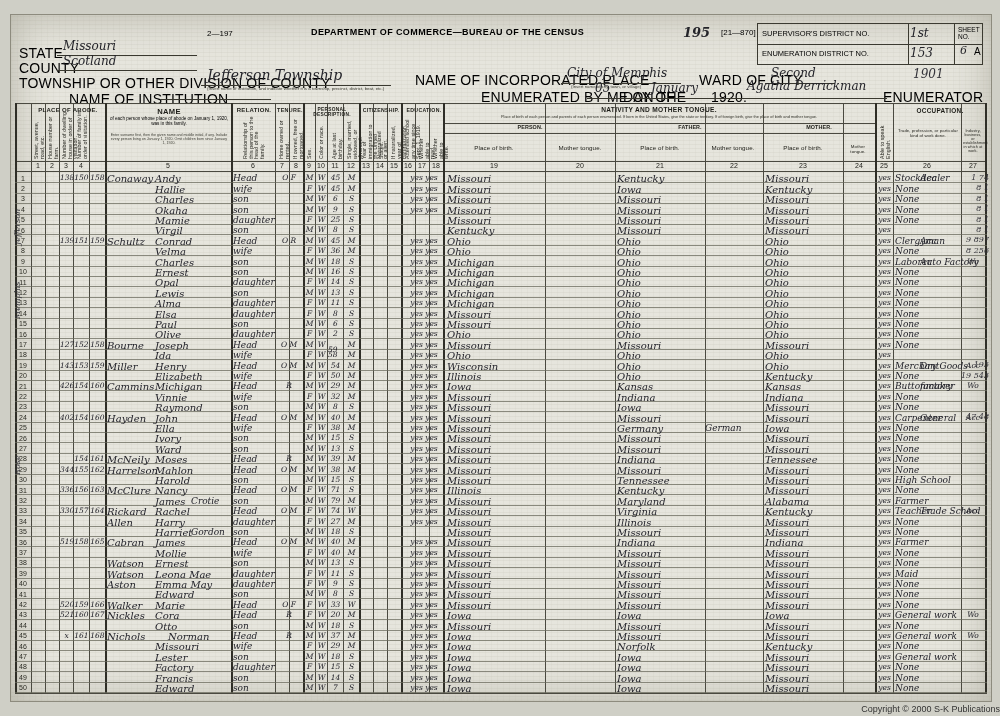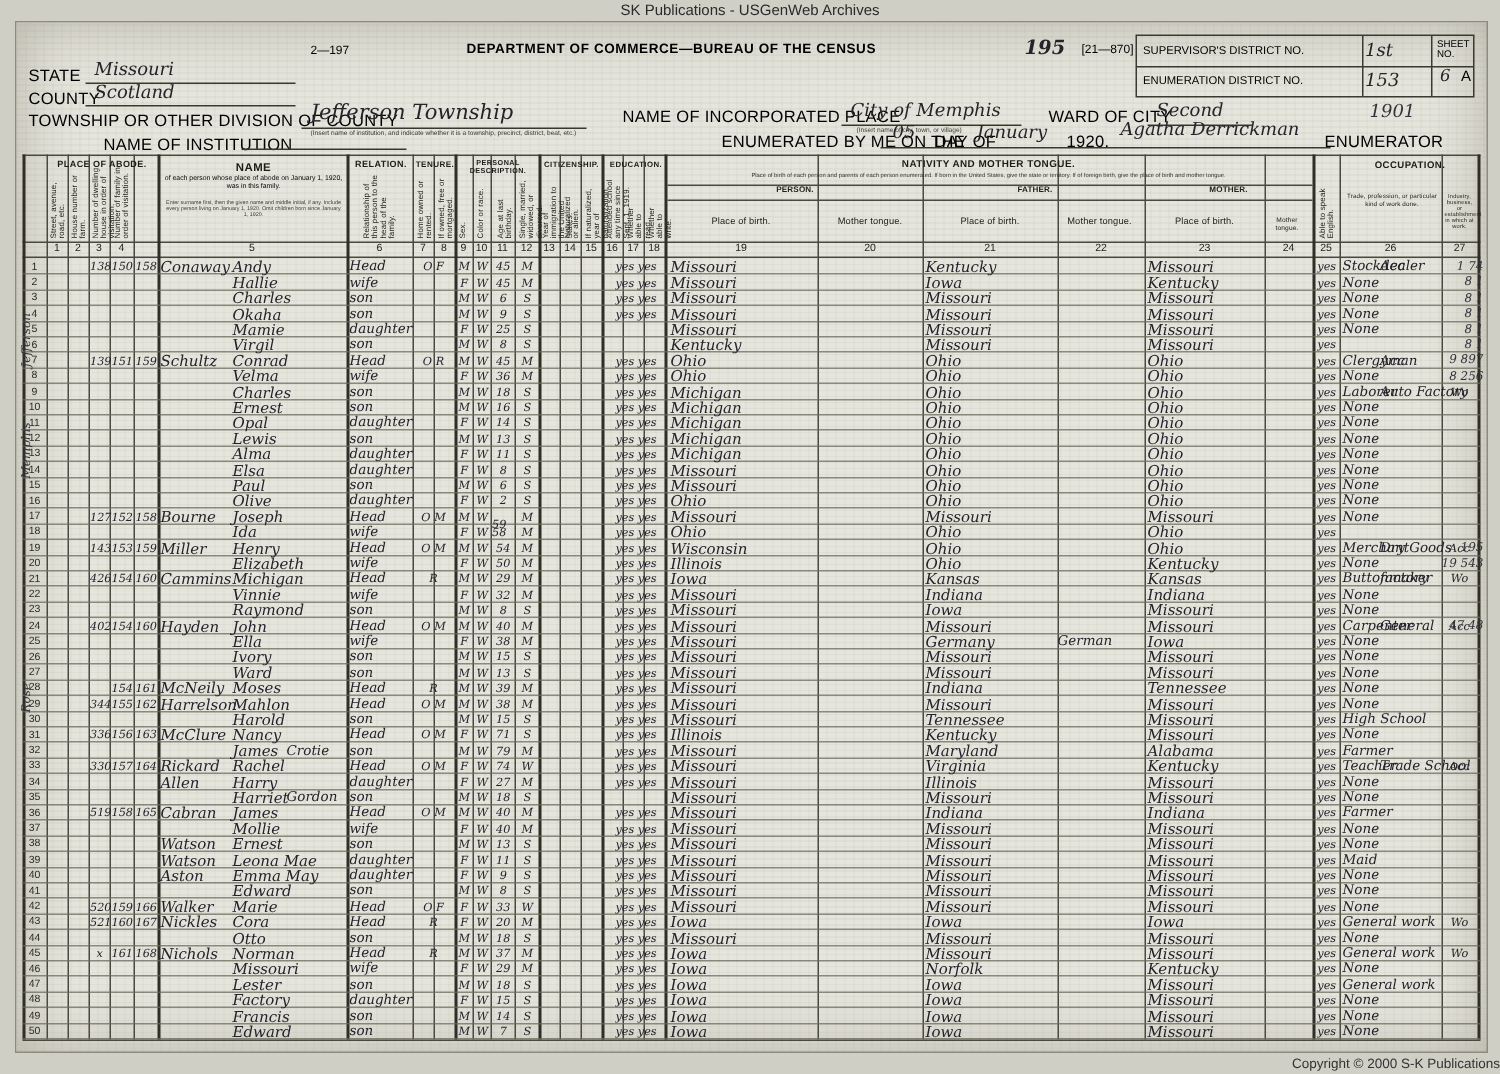--- a/index.html
+++ b/index.html
@@ -32,21 +32,21 @@
 
   
   .hdr{position:absolute;left:0;top:0;width:980px;height:86px;}
   .hdr .line{position:absolute;background:#39382f;}
   .formnum{position:absolute;left:196px;top:14px;font-size:8px;font-family:"Liberation Sans",sans-serif;}
   .deptline{position:absolute;left:300px;top:12px;font-size:9px;letter-spacing:.4px;font-family:"Liberation Sans",sans-serif;font-weight:bold;}
   .bigtitle{position:absolute;left:232px;top:26px;font-size:16px;font-weight:bold;letter-spacing:.2px;font-family:"Liberation Sans",sans-serif;}
   .pageno{position:absolute;left:672px;top:10px;font-size:13px;font-weight:bold;font-family:"Liberation Serif",serif;}
   .pagebracket{position:absolute;left:710px;top:13px;font-size:8px;font-family:"Liberation Sans",sans-serif;}
 
-  .kv{position:absolute;font-size:11px;font-family:"Liberation Sans",sans-serif;text-transform:uppercase;letter-spacing:.2px;}
+  .kv{position:absolute;font-size:14px;font-family:"Liberation Sans",sans-serif;text-transform:uppercase;letter-spacing:.2px;}
   .hand{font-family:"DejaVu Serif", serif;font-style:italic;color:#24242a;}
   .hand-lg{font-size:14px;}
   .hand-md{font-size:12px;}
 
   .supbox{position:absolute;right:8px;top:8px;width:224px;height:40px;border:1px solid #3b3a31;}
   .supbox .row{position:absolute;left:0;width:224px;height:20px;border-bottom:1px solid #3b3a31;}
   .supbox .row2{top:20px;border-bottom:none;}
   .supbox .lbl{position:absolute;left:4px;top:5px;font-size:7.5px;font-family:"Liberation Sans",sans-serif;}
   .supbox .val{position:absolute;font-family:"DejaVu Serif",serif;font-style:italic;font-size:12px;}
   .supbox .vdiv{position:absolute;top:0;width:1px;height:40px;background:#3b3a31;}
@@ -73,21 +73,20 @@
 
   .edgenum{position:absolute;right:2px;font-family:"DejaVu Serif",serif;font-style:italic;font-size:8px;color:#33333a;}
   .sidetag{position:absolute;font-family:"DejaVu Serif",serif;font-style:italic;font-size:8px;color:#33333a;
     writing-mode:vertical-rl;transform:rotate(180deg);}
 </style>
 </head>
 <body>
 
 <div id="page">
 
-  <div class="watermark wm-top">SK Publications - USGenWeb Archives</div>
   <div class="watermark wm-bot">Copyright © 2000 S-K Publications</div>
 
   <div class="sheet">
     <div class="paper-noise"></div>
 
     <div class="hdr">
       <div class="formnum">2—197</div>
       <div class="deptline">DEPARTMENT OF COMMERCE—BUREAU OF THE CENSUS</div>
       <div class="pageno hand">195</div>
       <div class="pagebracket">[21—870]</div>
@@ -951,21 +950,21 @@
           <div class="cell c10" style="left: 602px; top: 517.6px;">Missouri</div>
           <div class="cell c10" style="left: 750px; top: 517.6px;">Missouri</div>
           <div class="cell tiny" style="left: 861px; top: 517.6px; width: 17px; text-align: center;">yes</div>
           <div class="cell c9" style="left: 880px; top: 517.6px;">None</div>
           <div class="rowline" style="top: 537px;"></div>
           <div class="rnum" style="top: 529.2px; left: 0px;">45</div>
           <div class="cell tiny" style="left: 45px; top: 528px; width: 13px; text-align: center;">x</div>
           <div class="cell tiny" style="left: 59px; top: 528px; width: 15px; text-align: center;">161</div>
           <div class="cell tiny" style="left: 75px; top: 528px; width: 15px; text-align: center;">168</div>
           <div class="cell c10" style="left: 92px; top: 528px;">Nichols</div>
-          <div class="cell c10" style="left: 140px; top: 528px;">Norman</div>
+          <div class="cell c10" style="left: 153px; top: 528px;">Norman</div>
           <div class="cell c9" style="left: 218px; top: 528px;">Head</div>
           <div class="cell tiny" style="left: 262px; top: 528px; width: 24px; text-align: center;">R</div>
           <div class="cell tiny" style="left: 289px; top: 528px; width: 11px; text-align: center;">M</div>
           <div class="cell tiny" style="left: 301px; top: 528px; width: 11px; text-align: center;">W</div>
           <div class="cell tiny" style="left: 313px; top: 528px; width: 15px; text-align: center;">37</div>
           <div class="cell tiny" style="left: 329px; top: 528px; width: 15px; text-align: center;">M</div>
           <div class="cell tiny" style="left: 390px; top: 528px; width: 38px; text-align: center;">yes yes</div>
           <div class="cell c10" style="left: 432px; top: 528px;">Iowa</div>
           <div class="cell c10" style="left: 602px; top: 528px;">Missouri</div>
           <div class="cell c10" style="left: 750px; top: 528px;">Missouri</div>

